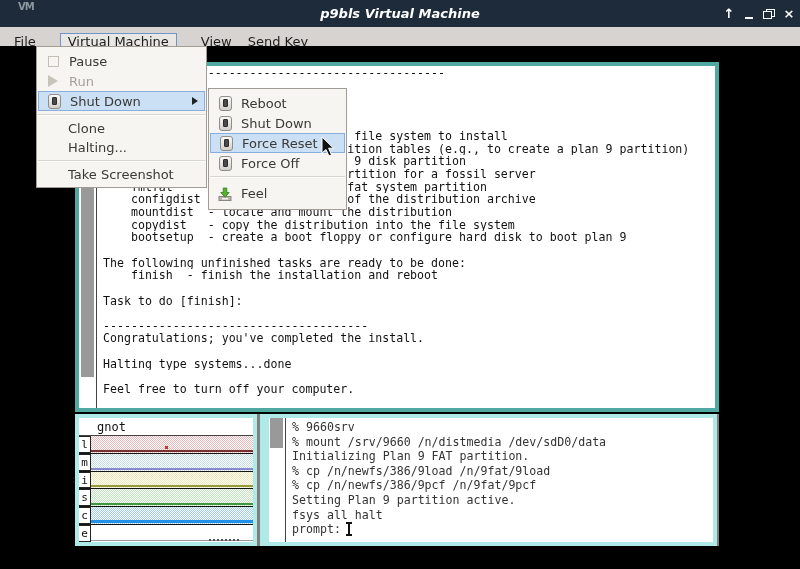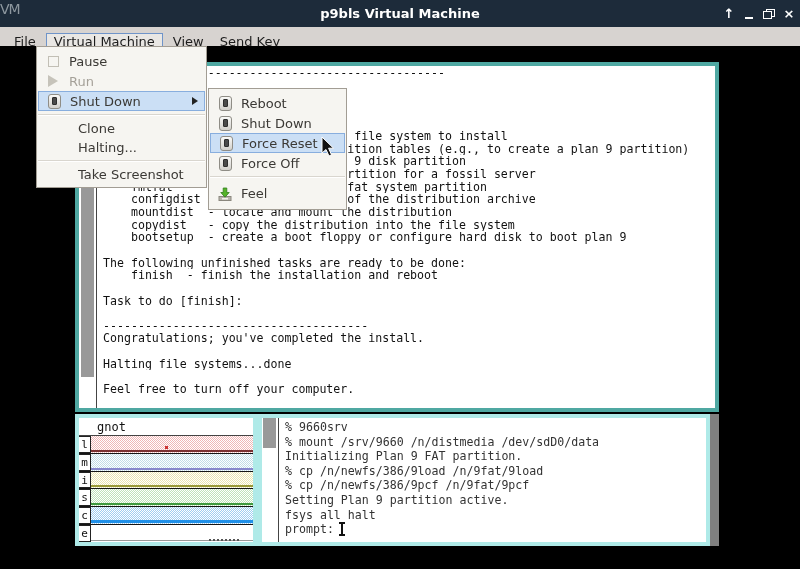--- a/index.html
+++ b/index.html
@@ -1,35 +1,35 @@
 <!DOCTYPE html>
 <html><head>
 <meta charset="utf-8">
 <style>
   html,body{margin:0;padding:0;}
   body{width:800px;height:569px;position:relative;overflow:hidden;background:#000;
        font-family:"DejaVu Sans", sans-serif;}
   
   .titlebar{position:absolute;left:0;top:0;width:800px;height:27px;background:#1d2b3a;
             display:flex;align-items:center;justify-content:center;}
-  .app-icon{position:absolute;left:0;top:1px;color:#8d979f;font-size:14px;font-weight:normal;
+  .app-icon{position:absolute;left:18px;top:1px;color:#8d979f;font-size:10px;font-weight:bold;
             letter-spacing:-1px;}
-  .win-title{color:#fff;font-size:13px;font-weight:bold;}
+  .win-title{color:#fff;font-size:13px;font-weight:bold;font-style:italic;}
   .win-controls{position:absolute;right:4px;top:0;height:27px;display:flex;align-items:center;gap:6px;}
   .wc{width:14px;height:16px;display:flex;align-items:center;justify-content:center;color:#fff;
       font-weight:bold;font-size:13px;cursor:default;}
   .wc-min span{display:block;width:8px;height:2px;background:#fff;margin-top:8px;}
   .wc-max{position:relative;}
   .wc-max i{position:absolute;right:1px;top:3px;width:7px;height:6px;border:1px solid #fff;}
   .wc-max b{position:absolute;left:1px;bottom:3px;width:7px;height:6px;border:1px solid #fff;background:#1d2b3a;}
   
   .menubar{position:absolute;left:0;top:27px;width:800px;height:29px;background:#d7d3d0;
            display:flex;align-items:center;font-size:13px;color:#1c1c1c;padding-left:6px;box-sizing:border-box;}
   .mitem{padding:1px 8px;}
-  .mitem.active{background:#e9e7e4;border:1px solid #6f94c9;padding:0 7px;margin:0 2px;}
+  .mitem.active{background:#e9e7e4;border:1px solid #6f94c9;padding:0 7px;margin:0 16px;}
   
   .vm-screen{position:absolute;left:0;top:46px;width:800px;height:523px;background:#000;}
   
   .console-win{position:absolute;left:75px;top:16px;width:644px;height:350px;box-sizing:border-box;
                border:4px solid #4fa8a2;background:#fff;}
   .console-thumb{position:absolute;left:2px;top:0;width:13px;height:311px;background:#999;}
   .console-divider{position:absolute;left:17px;top:0;bottom:0;width:1px;background:#444;}
   .console-text{position:absolute;left:24px;top:1px;right:2px;bottom:0;overflow:hidden;
                 font-family:"DejaVu Sans Mono", monospace;font-size:11.6px;color:#111;}
   .cl{height:12.65px;line-height:12.65px;white-space:pre;overflow:hidden;}
@@ -48,41 +48,41 @@
   .sband.stip{background-image:
       linear-gradient(45deg, var(--c) 25%, transparent 25%, transparent 75%, var(--c) 75%),
       linear-gradient(45deg, var(--c) 25%, transparent 25%, transparent 75%, var(--c) 75%);
       background-size:2px 2px;background-position:0 0,1px 1px;}
   .trace{position:absolute;left:0;right:0;bottom:1px;height:2px;background:var(--t);}
   .trace.thick{height:3px;}
   .trace.thin{height:1px;}
   .tick{position:absolute;bottom:4px;left:74px;width:3px;height:3px;background:#c33;}
   .blip{position:absolute;bottom:1px;left:118px;width:30px;height:2px;
         background:repeating-linear-gradient(90deg,#555 0 2px,transparent 2px 4px);}
-  .term{left:178px;top:0;width:457px;height:132px;border-left-width:9px;}
+  .term{left:185px;top:0;width:457px;height:132px;border-left-width:9px;}
   .term-thumb{position:absolute;left:1px;top:0;width:13px;height:30px;background:#999;}
   .term-divider{position:absolute;left:16px;top:0;bottom:0;width:1px;background:#444;}
   .term-text{position:absolute;left:23px;top:2px;right:2px;bottom:0;overflow:hidden;
              font-family:"DejaVu Sans Mono", monospace;font-size:11.6px;color:#333;}
   .tl{height:14.6px;line-height:14.6px;white-space:pre;overflow:hidden;}
   .ibeam{position:relative;display:inline-block;width:2px;height:12px;background:#111;vertical-align:-2px;}
   .ibeam::before,.ibeam::after{content:'';position:absolute;left:-2px;width:6px;height:2px;background:#111;}
   .ibeam::before{top:-1px;}
   .ibeam::after{bottom:-1px;}
   
   .menu{position:absolute;background:#f6f5f1;border:1px solid #a29d94;box-sizing:border-box;
         font-size:13px;color:#3b3935;z-index:50;}
   .vm-menu{left:36px;top:46px;width:171px;padding:4px 0 3px 0;}
   .sub-menu{left:208px;top:88px;width:139px;padding:4px 0 3px 0;}
   .mrow{display:flex;align-items:center;padding-left:7px;height:20px;margin:0 1px;box-sizing:border-box;}
   .mrow .lbl{margin-left:8px;white-space:nowrap;}
   .mrow.disabled .lbl{color:#a5a199;}
   .mrow.hl{background:#cbdff5;border:1px solid #88aede;height:20px;}
   .mrow.short{height:19px;padding-left:7px;}
-  .mrow.short .lbl{margin-left:33px;}
+  .mrow.short .lbl{margin-left:23px;}
   .msep{height:1px;background:#d9d6cf;border-bottom:1px solid #fff;margin:3px 1px;}
   .icon-cell{width:16px;display:flex;align-items:center;justify-content:center;}
   .run-icon{width:0;height:0;border-left:10px solid #c6c3ba;border-top:6px solid transparent;
             border-bottom:6px solid transparent;}
   .pause-icon{width:9px;height:9px;border:1px solid #c2bfb5;background:transparent;}
   .device-icon{width:11px;height:13px;border:1px solid #8f8d86;border-radius:3px;
                background:linear-gradient(#fafaf8,#d2d0cb);position:relative;}
   .device-icon::after{content:'';position:absolute;left:3px;top:2px;width:3px;height:6px;
                background:#4a4a4a;border:1px solid #2e2e2e;border-radius:1px;}
   .subarrow{margin-left:auto;margin-right:6px;width:0;height:0;border-left:6px solid #222;
@@ -140,21 +140,21 @@
         <div class="cl">    bootsetup  - create a boot floppy or configure hard disk to boot plan 9</div>
         <div class="cl"></div>
         <div class="cl">The following unfinished tasks are ready to be done:</div>
         <div class="cl">    finish  - finish the installation and reboot</div>
         <div class="cl"></div>
         <div class="cl">Task to do [finish]:</div>
         <div class="cl"></div>
         <div class="cl">--------------------------------------</div>
         <div class="cl">Congratulations; you've completed the install.</div>
         <div class="cl"></div>
-        <div class="cl">Halting file systems...done</div>
+        <div class="cl">Halting type systems...done</div>
         <div class="cl"></div>
         <div class="cl">Feel free to turn off your computer.</div>
       </div>
   </div>
 
   <div class="rio">
 
     <div class="rio-win gnot">
       <div class="gnot-title">gnot</div>
       <div class="srow" style="--c:#f0b6b6;--t:#7a3030;">

